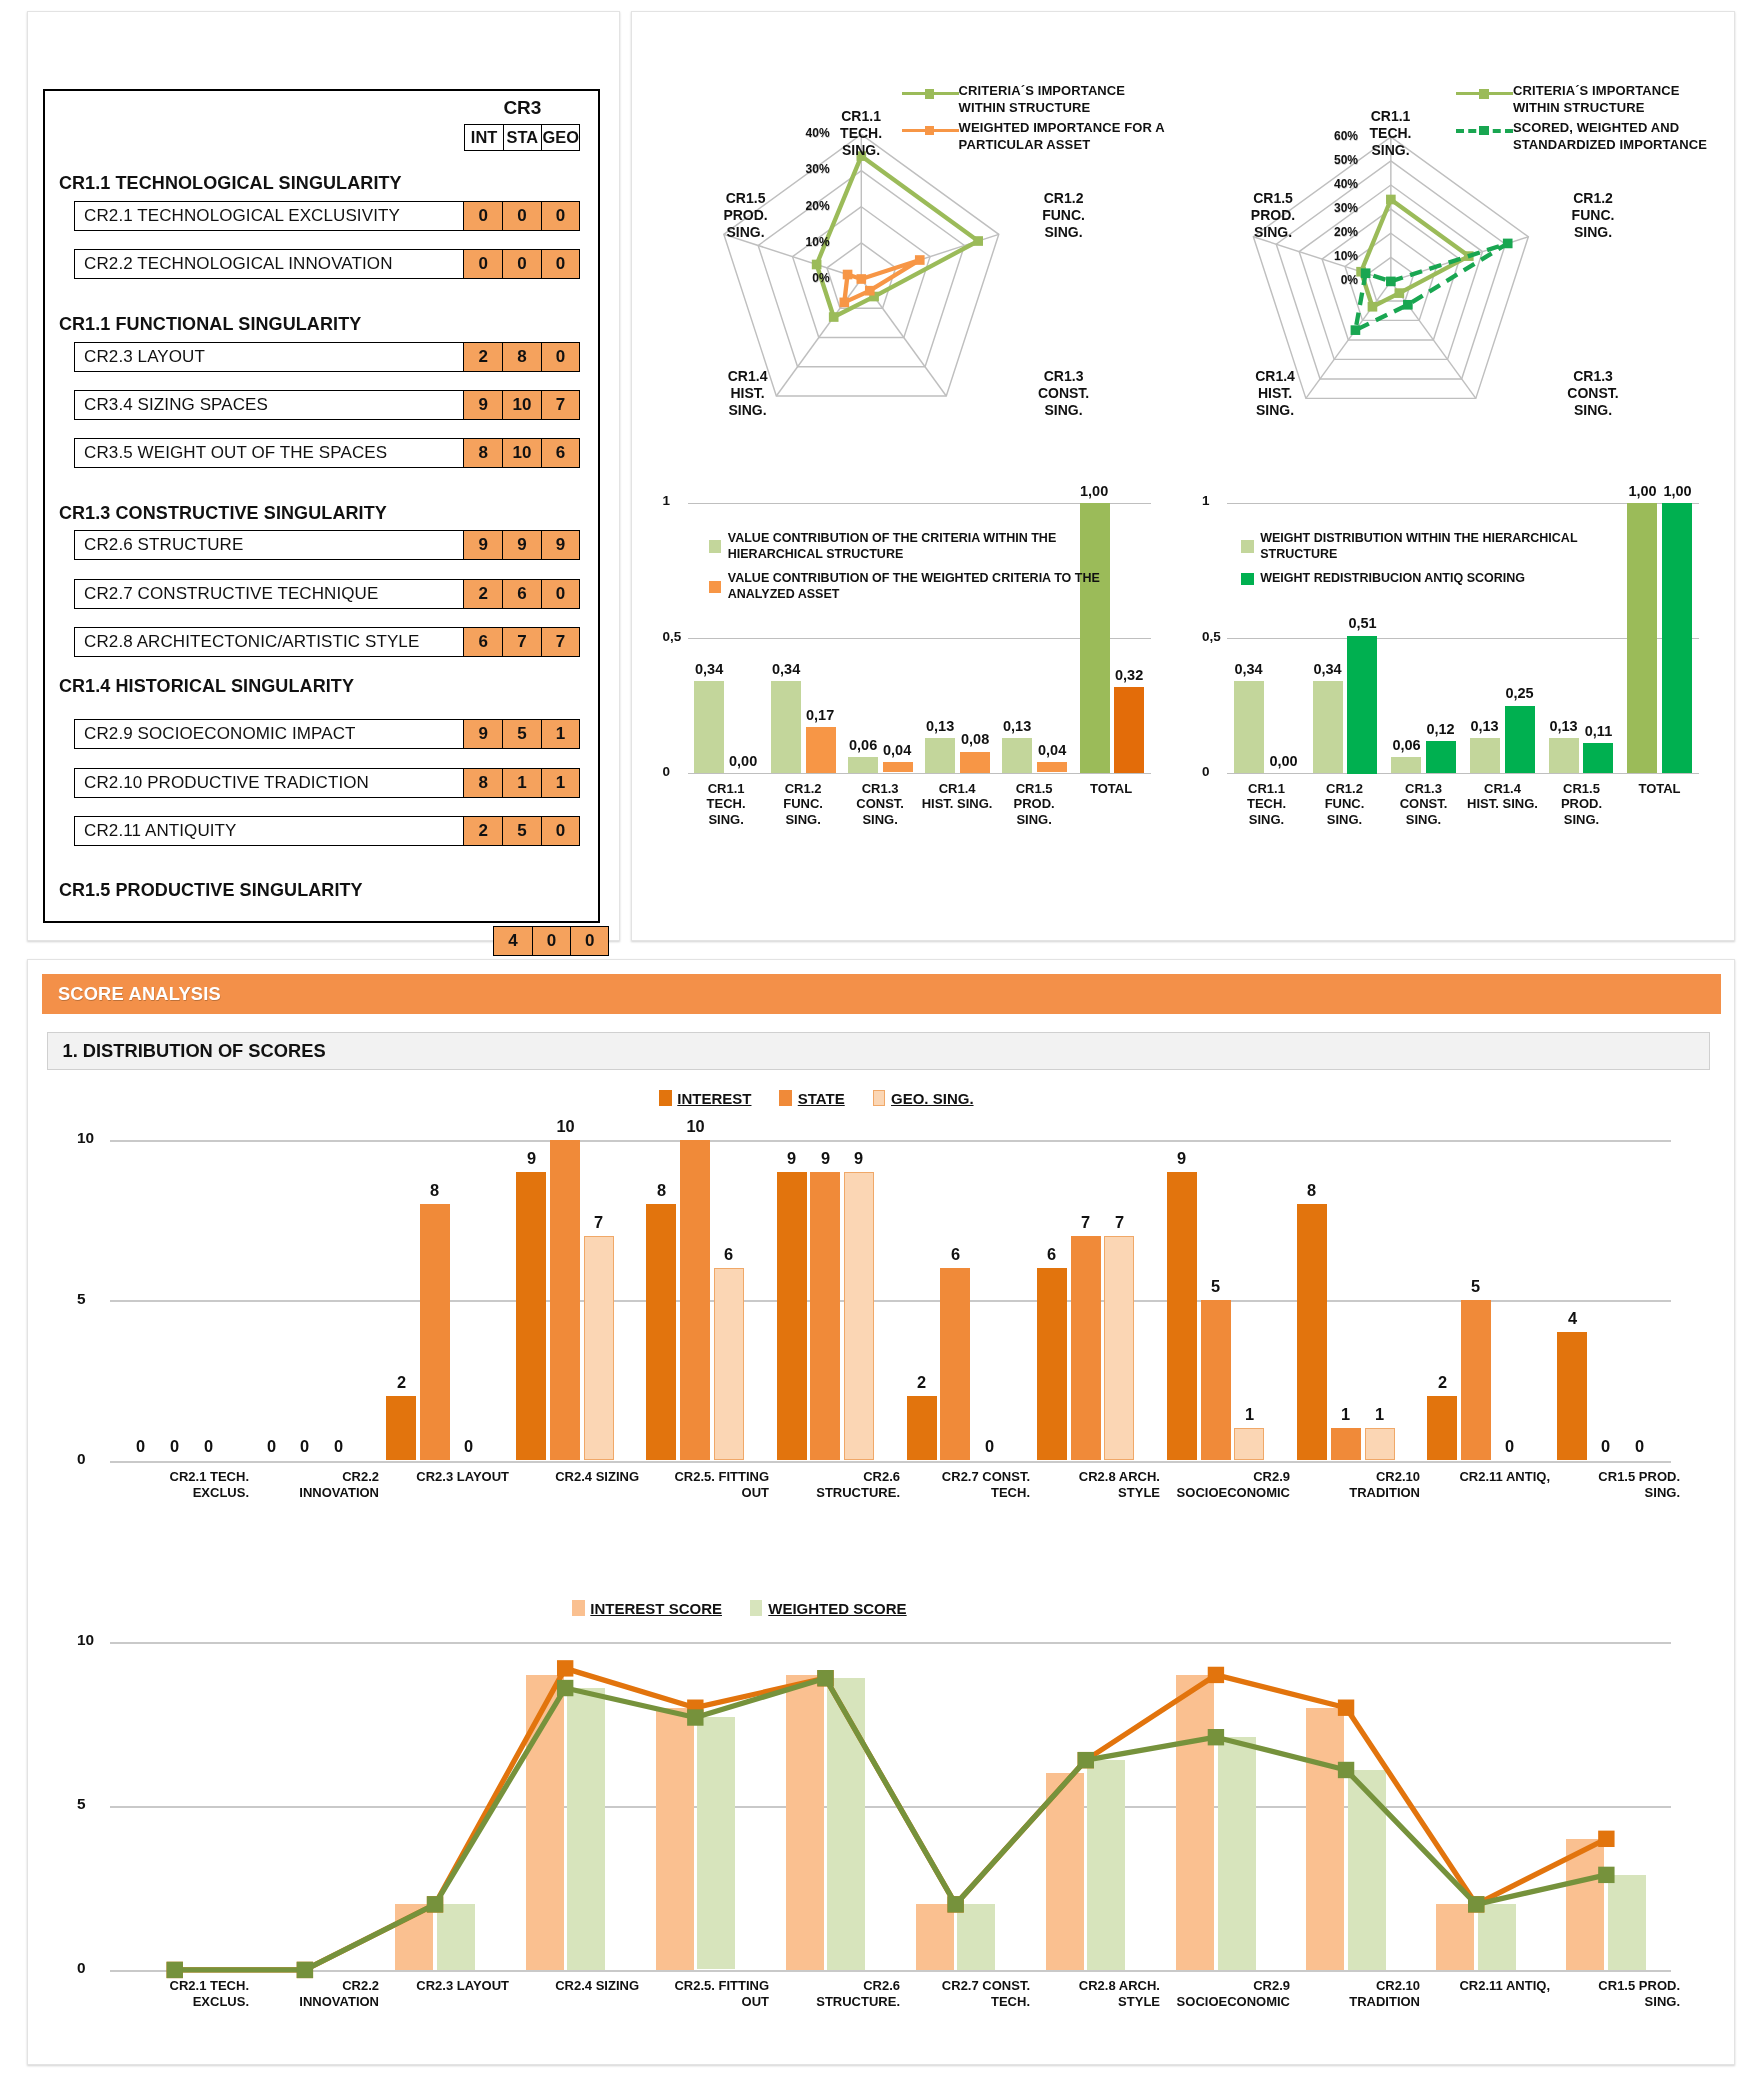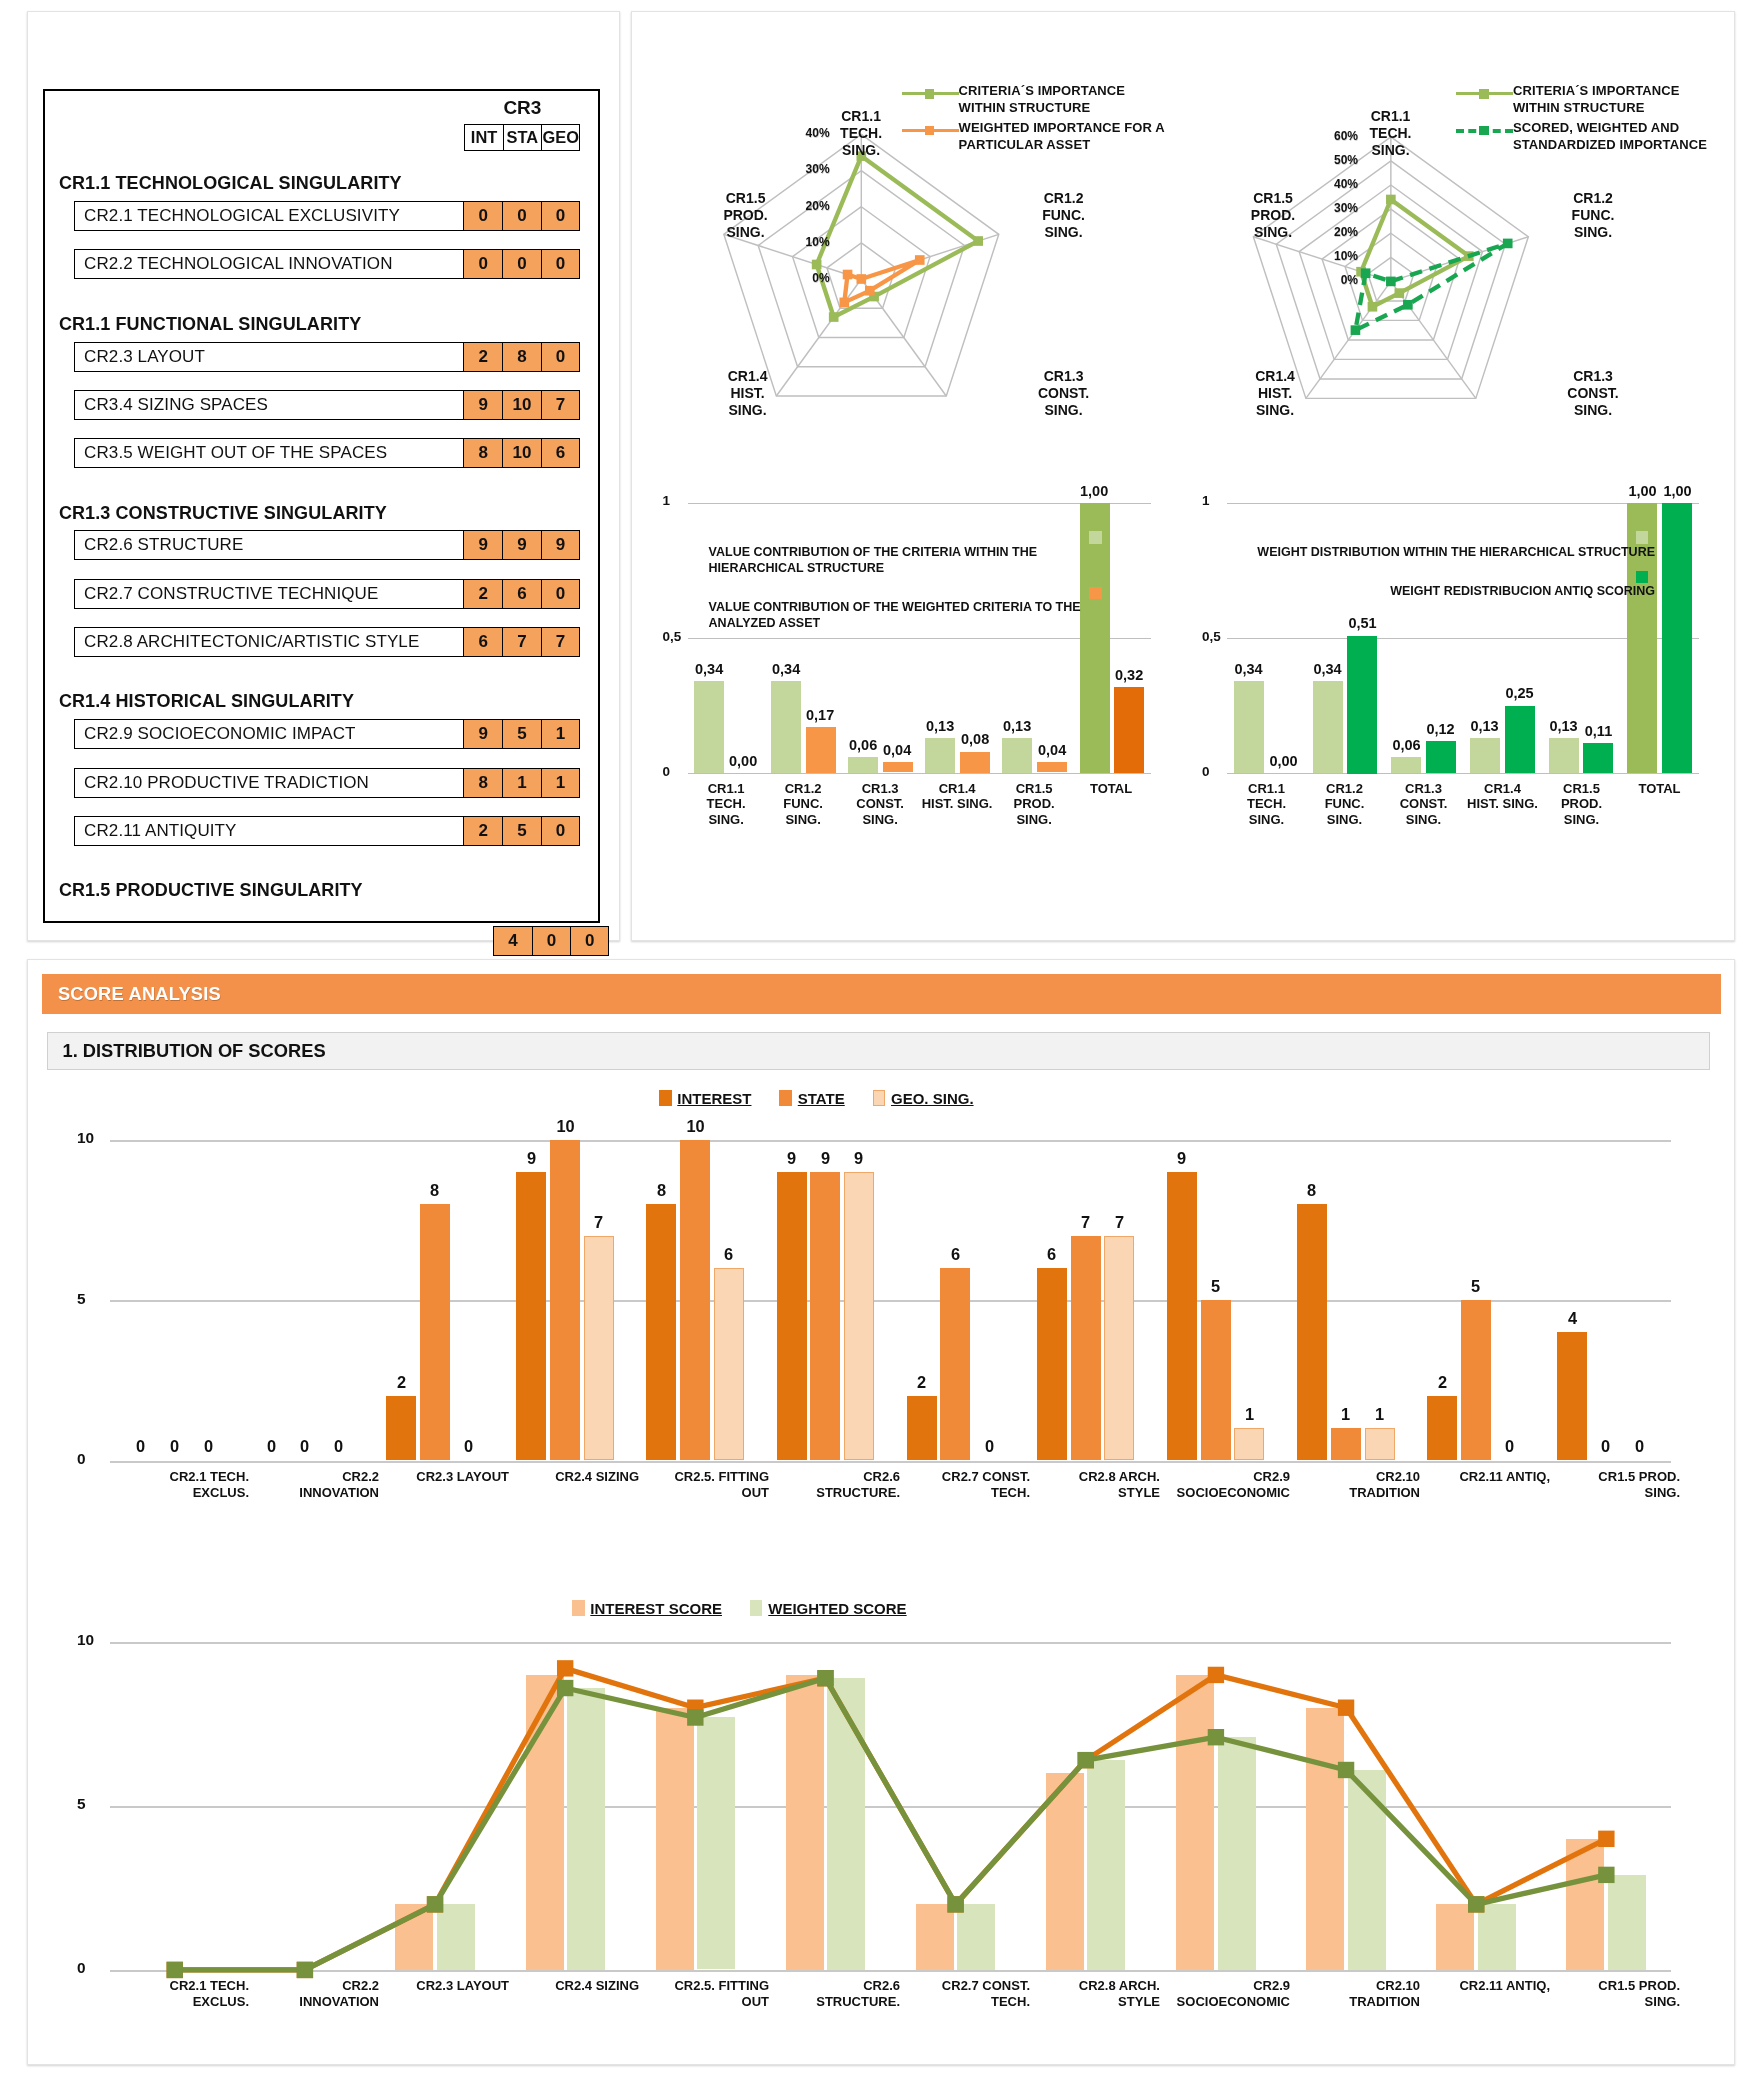--- a/index.html
+++ b/index.html
@@ -89,21 +89,21 @@
   
   .colchart { position:absolute; }
   .cc-axis-lbl { position:absolute; font-size:13.5px; font-weight:700; }
   .cc-grid { position:absolute; left:0; height:1.9px; background:#BFBFBF; }
   .cc-bar { position:absolute; bottom:0; }
   .cc-val { position:absolute; font-size:14.5px; font-weight:700; text-align:center;
             white-space:nowrap; }
   .cc-cat { position:absolute; font-size:13px; font-weight:700; text-align:center;
             line-height:1.22; }
   .cc-legend { position:absolute; font-size:12.5px; font-weight:700; line-height:1.28; }
-  .cc-legend .row { display:flex; align-items:flex-end; margin-bottom:8.7px;flex-direction:column; }
+  .cc-legend .row { display:flex; align-items:center; margin-bottom:8.7px; }
   .cc-legend .sw { width:12.5px; height:12.5px; min-width:12.5px; margin:1.9px 6.7px 0 0; }
 
   
   #score-panel { left:27px; top:959px; width:1708px; height:1106px; }
   #score-title { position:absolute; left:13.5px; top:13.5px; width:1679px; height:40px;
                  font-size:18.3px; padding-left:16.4px; }
 
   .sub-head { position:absolute; background:#F2F2F2; border:1.4px solid #D0D0D0;
               display:flex; align-items:center; padding-left:14.5px;
               font-size:18.3px; font-weight:700; color:#111; }
@@ -195,21 +195,21 @@
         </div>
         </div>
         <div class="crit-row" style="top:536px">
         <div class="crit-label">CR2.8   ARCHITECTONIC/ARTISTIC STYLE</div>
         <div class="crit-scores">
           <span>6</span>
             <span>7</span>
             <span>7</span>
         </div>
         </div>
-        <div class="grp-head" style="top:600px">CR1.4  HISTORICAL SINGULARITY</div>
+        <div class="grp-head" style="top:585px">CR1.4  HISTORICAL SINGULARITY</div>
         <div class="crit-row" style="top:628px">
         <div class="crit-label">CR2.9   SOCIOECONOMIC IMPACT</div>
         <div class="crit-scores">
           <span>9</span>
             <span>5</span>
             <span>1</span>
         </div>
         </div>
         <div class="crit-row" style="top:677px">
         <div class="crit-label">CR2.10   PRODUCTIVE TRADICTION</div>

